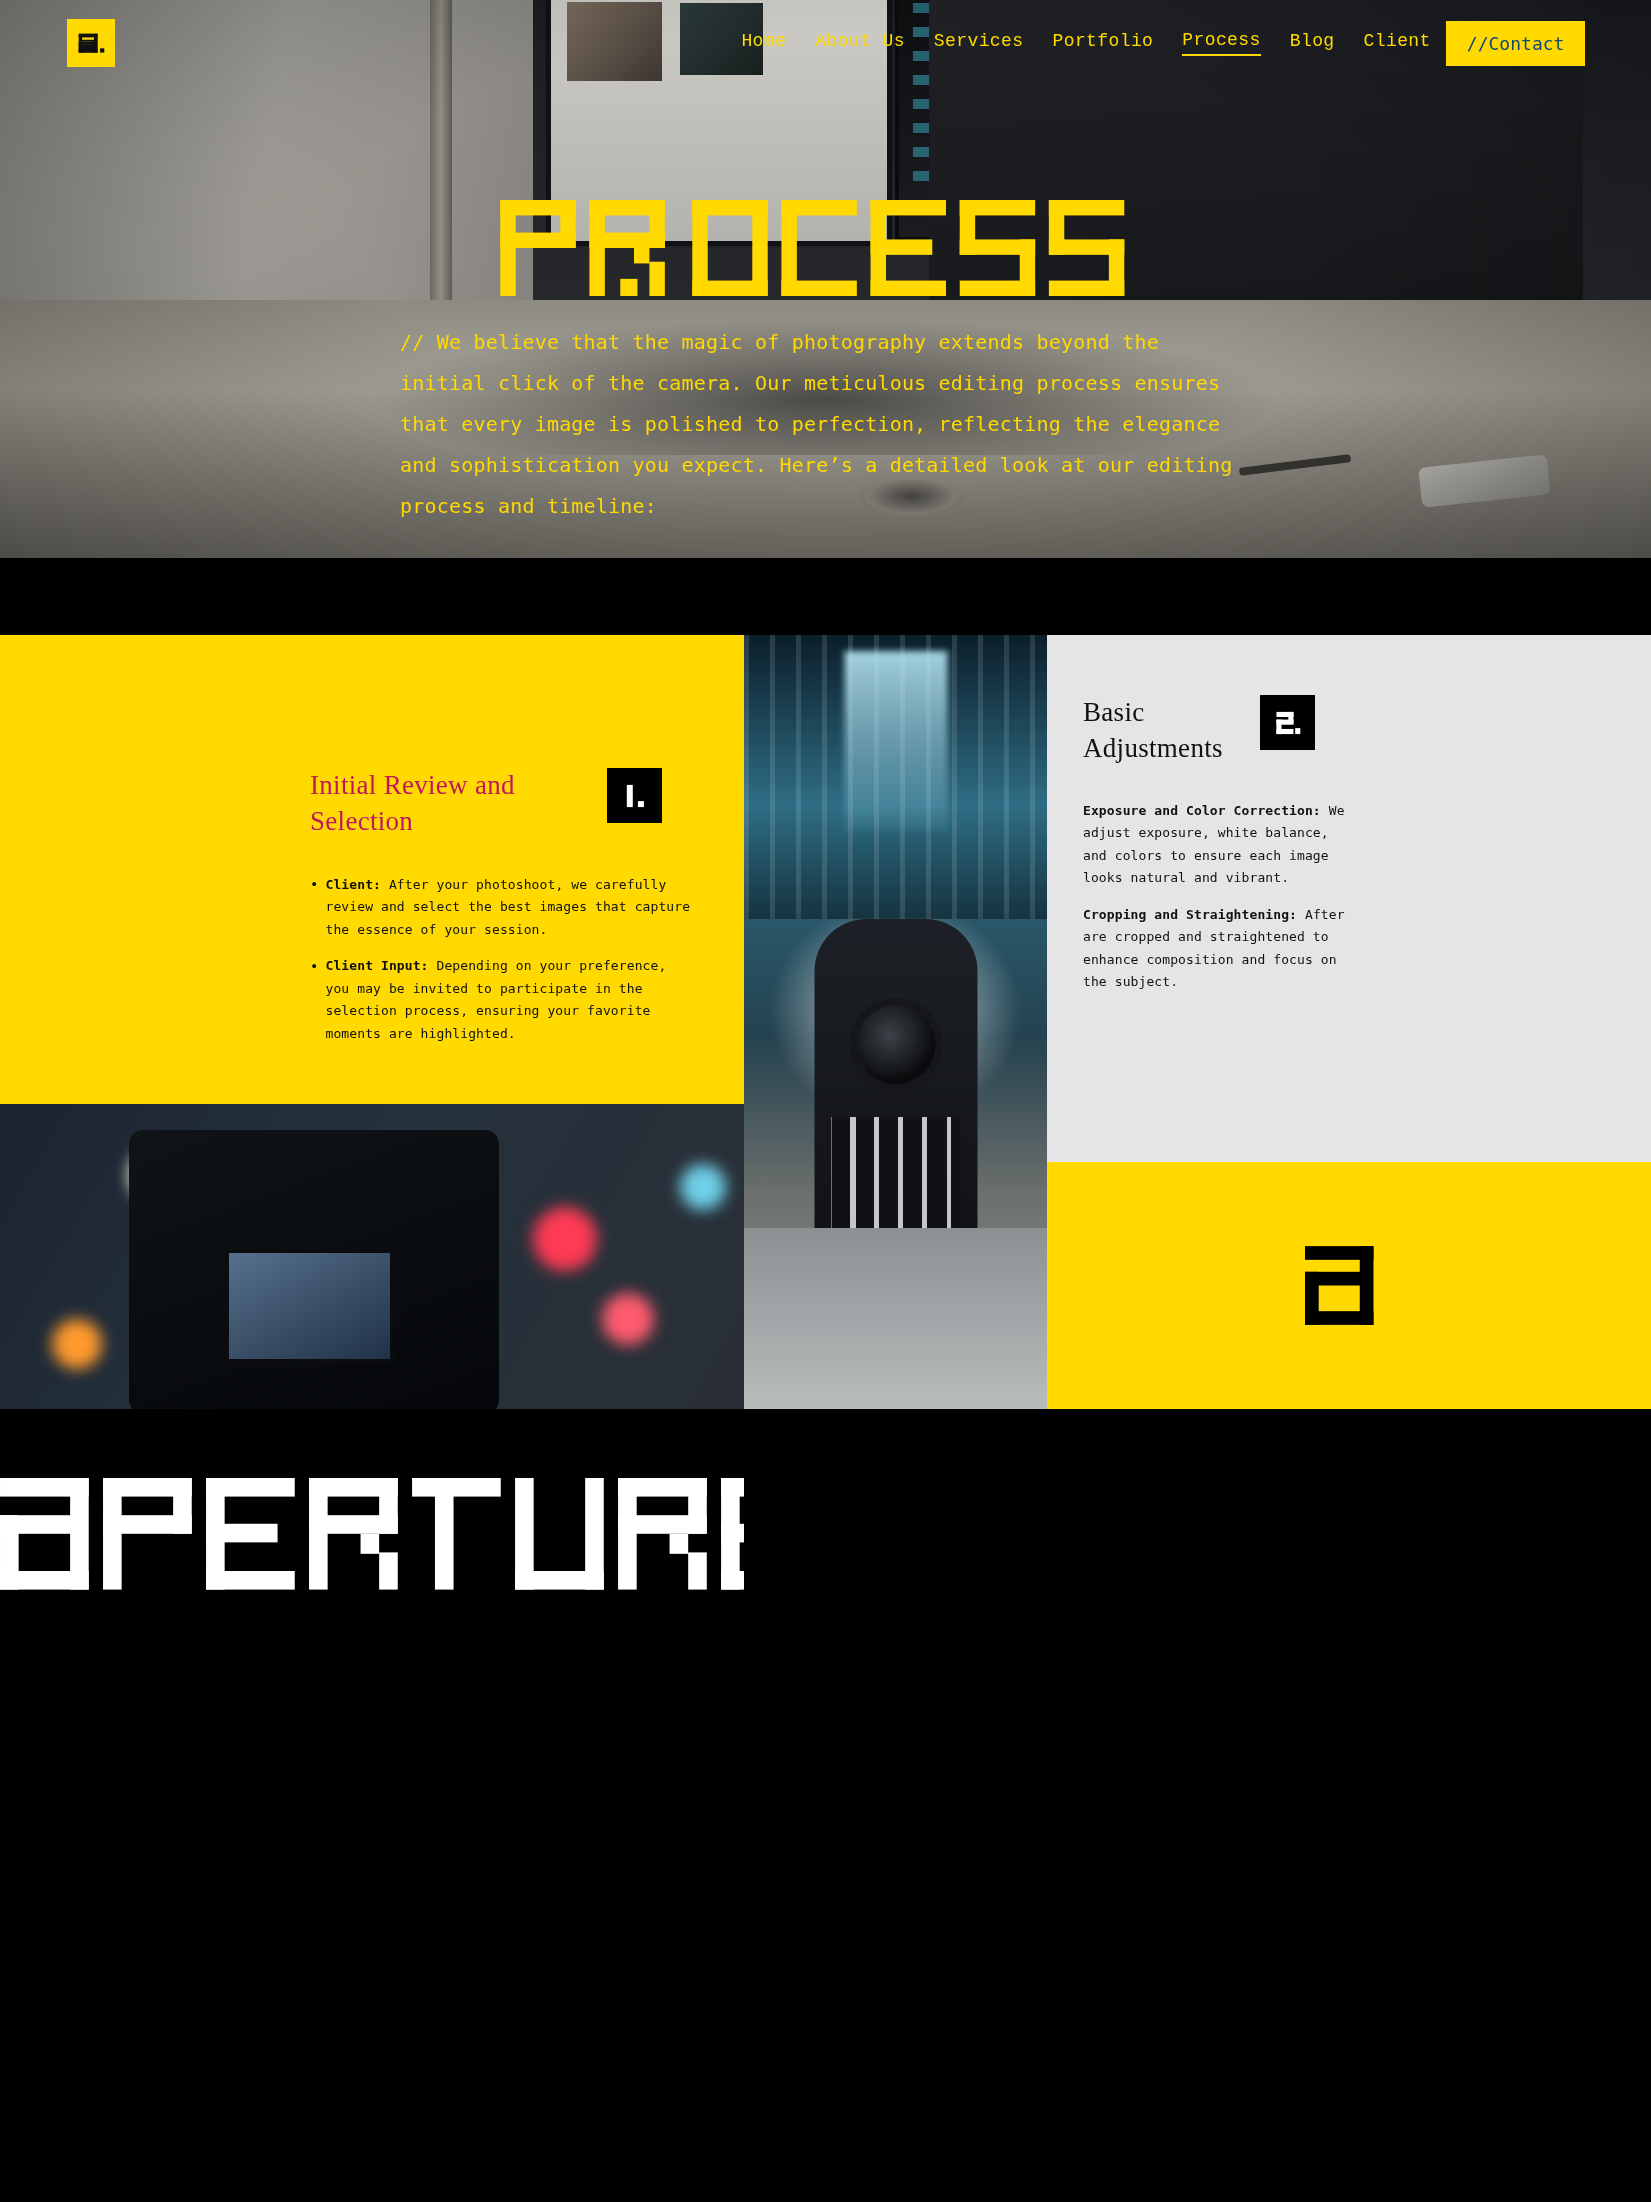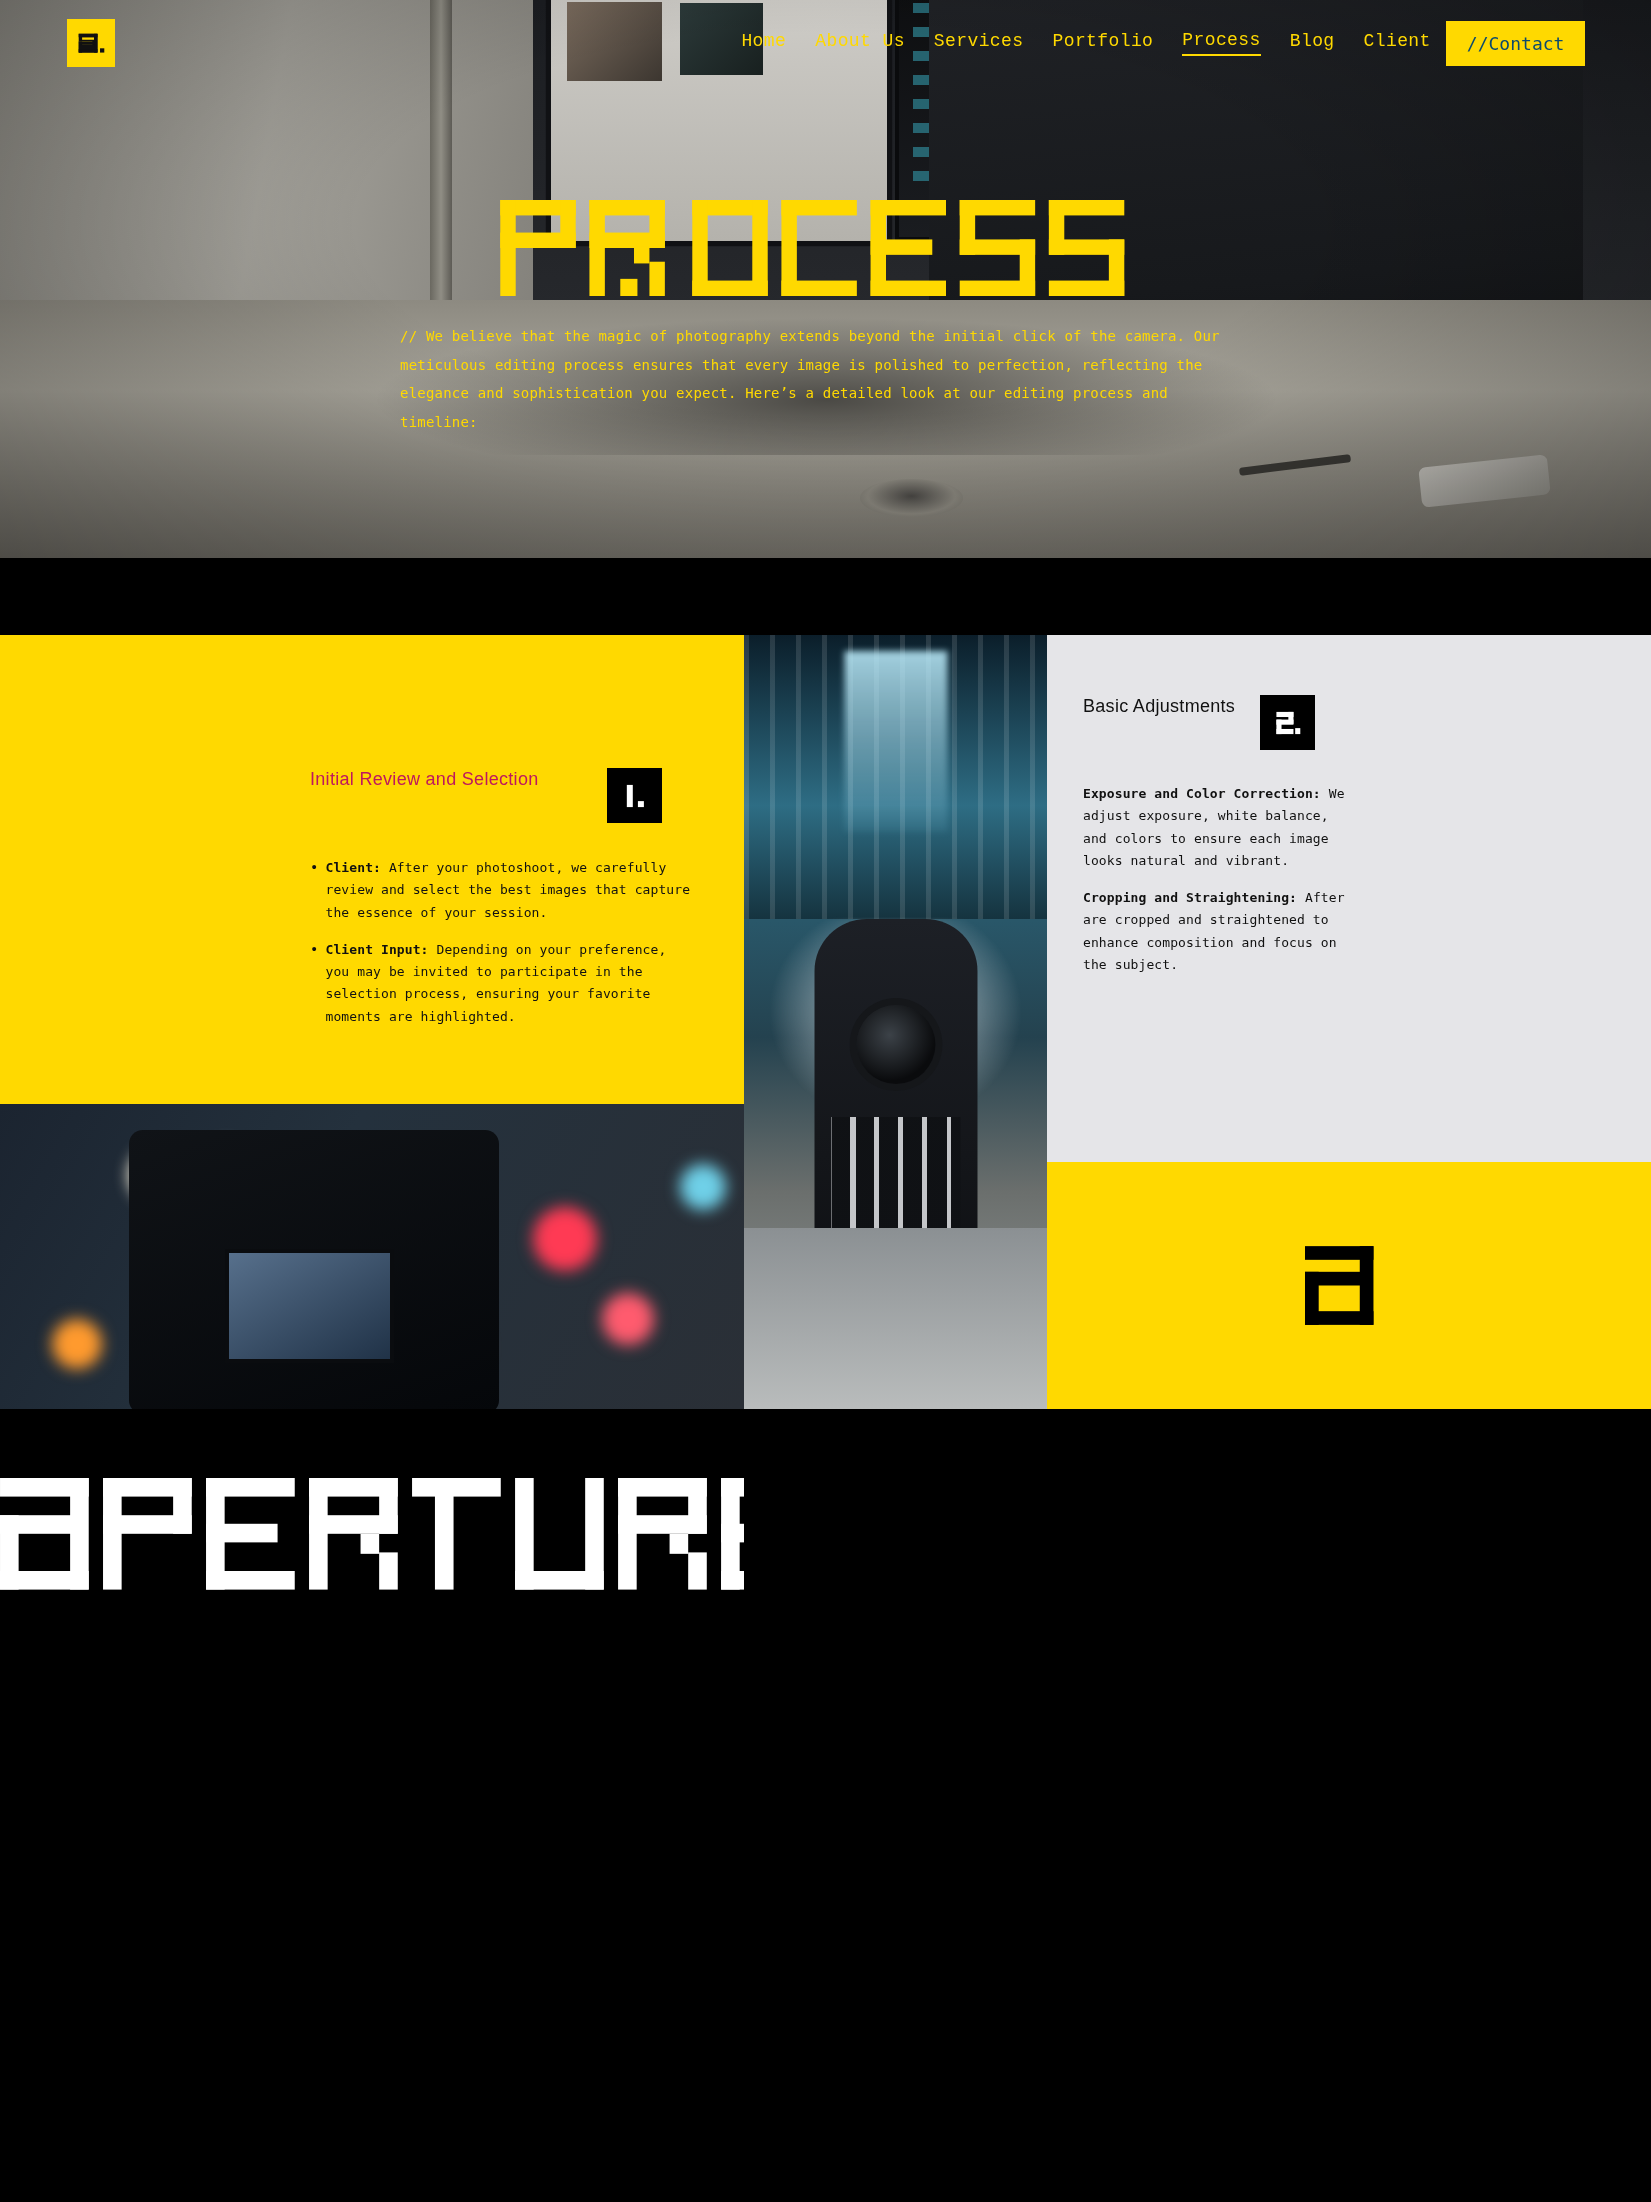--- a/index.html
+++ b/index.html
@@ -119,21 +119,21 @@
   }
 
   .hero-inner{ position:relative; z-index:4; padding-top:200px; }
   .hero-title{
     text-align:center; color:#FFD900; font-size:93px; line-height:1;
     letter-spacing:5.2px; font-weight:700;
     font-family:"DejaVu Sans Mono", monospace;
   }
   .hero-title svg{ display:block; margin:0 auto; }
   .hero-sub{
-    margin:26px auto 0; width:852px; color:#FFD900; font-size:14px;
+    margin:26px auto 0; width:852px; color:#FFD900; font-size:20px;
     line-height:2.05; letter-spacing:0.2px;
     font-family:"DejaVu Sans Mono", monospace;
   }
 
   .black-gap{ width:1652px; height:77px; background:#000; }
 
   
   .sec1{ position:relative; width:1652px; height:774px; background:#000; }
   .cell{ position:absolute; }
 
@@ -212,21 +212,21 @@
   
   .badge{
     width:55px; height:55px; background:#000;
     display:flex; align-items:center; justify-content:center; flex:0 0 auto;
   }
   .badge svg{ display:block; }
 
   .card-pad{ position:absolute; }
   .card-head{ display:flex; align-items:flex-start; gap:22.4px; }
   .card-title{
-    font-family:Liberation Sans, sans-serif; font-size:18px; line-height:1.33;
+    font-family:Liberation Serif, serif; font-size:27px; line-height:1.33;
     letter-spacing:0.3px; font-weight:400;
   }
   .card-body{ font-size:13px; line-height:1.72; letter-spacing:0.1px;
               font-family:"DejaVu Sans Mono", monospace; }
   .card-body p{ margin-bottom:14.6px; }
   .card-body b{ font-weight:700; }
   .card-body ul{ list-style:none; }
   .card-body li{ position:relative; padding-left:15.5px; margin-bottom:14.6px; }
   .card-body li:before{
     content:"•"; position:absolute; left:0; top:-0.9px; font-size:13.8px;

